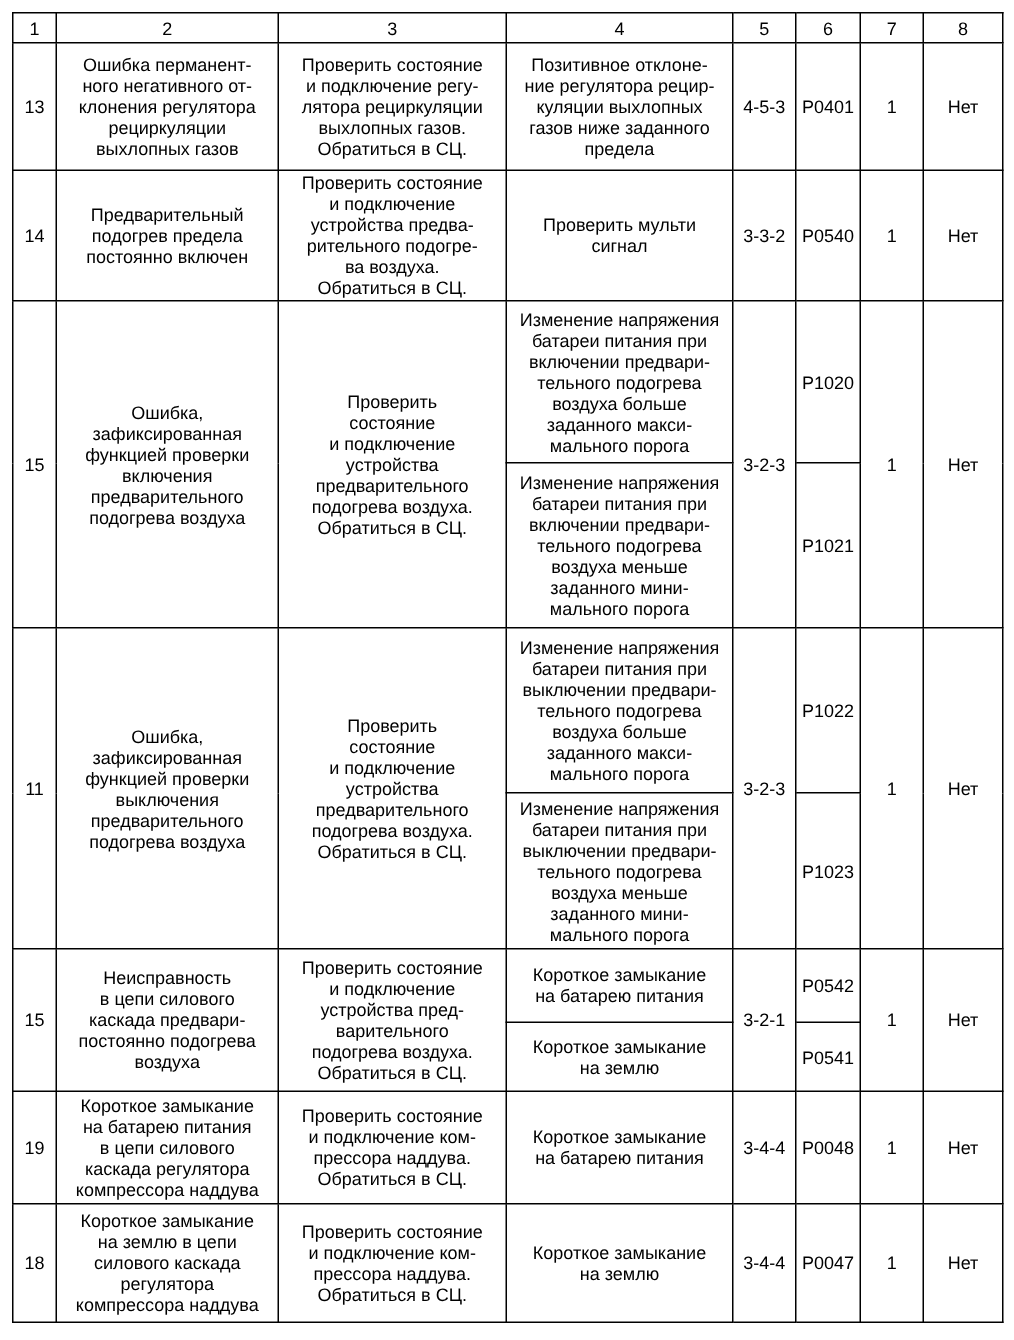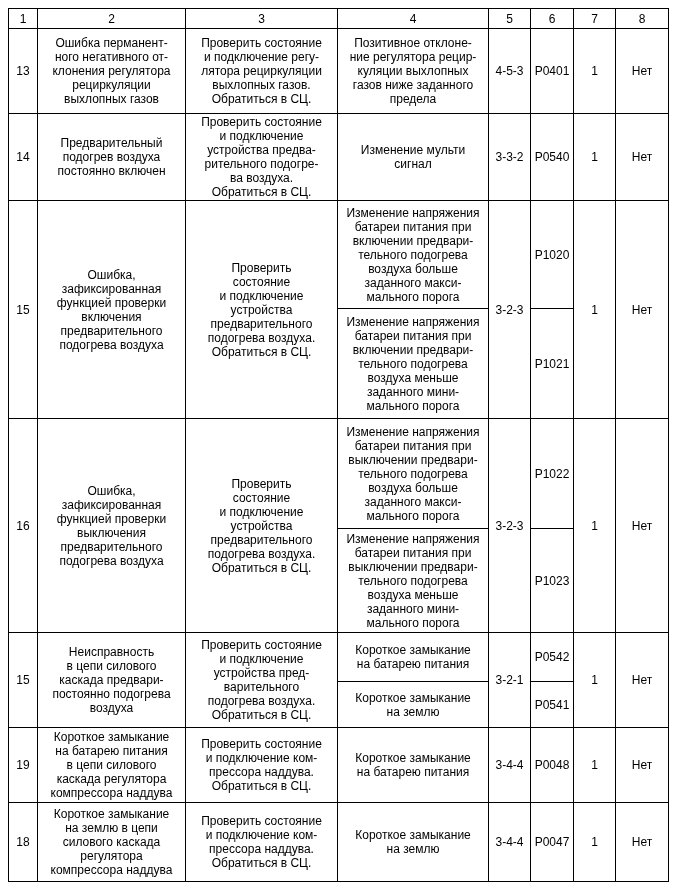--- a/index.html
+++ b/index.html
@@ -91,29 +91,29 @@
 предела</td>
       <td>4-5-3</td>
       <td>P0401</td>
       <td>1</td>
       <td>Нет</td>
     </tr>
 
     <tr style="height:87px">
       <td>14</td>
       <td class="al">Предварительный
-подогрев воздуха
+подогрев предела
 постоянно включен</td>
       <td class="al">Проверить состояние
 и подключение
 устройства предва-
 рительного подогре-
 ва воздуха.
 Обратиться в СЦ.</td>
-      <td class="detail">Изменение мульти
+      <td class="detail">Проверить мульти
 сигнал</td>
       <td>3-3-2</td>
       <td>P0540</td>
       <td>1</td>
       <td>Нет</td>
     </tr>
 
     <tr style="height:108px">
       <td rowspan="2">15</td>
       <td rowspan="2" class="al">Ошибка,
@@ -146,21 +146,21 @@
 батареи питания при
 включении предвари-
 тельного подогрева
 воздуха меньше
 заданного мини-
 мального порога</td>
       <td>P1021</td>
     </tr>
 
     <tr style="height:110px">
-      <td rowspan="2">16</td>
+      <td rowspan="2">11</td>
       <td rowspan="2" class="al">Ошибка,
 зафиксированная
 функцией проверки
 выключения
 предварительного
 подогрева воздуха</td>
       <td rowspan="2" class="al">Проверить
 состояние
 и подключение
 устройства

